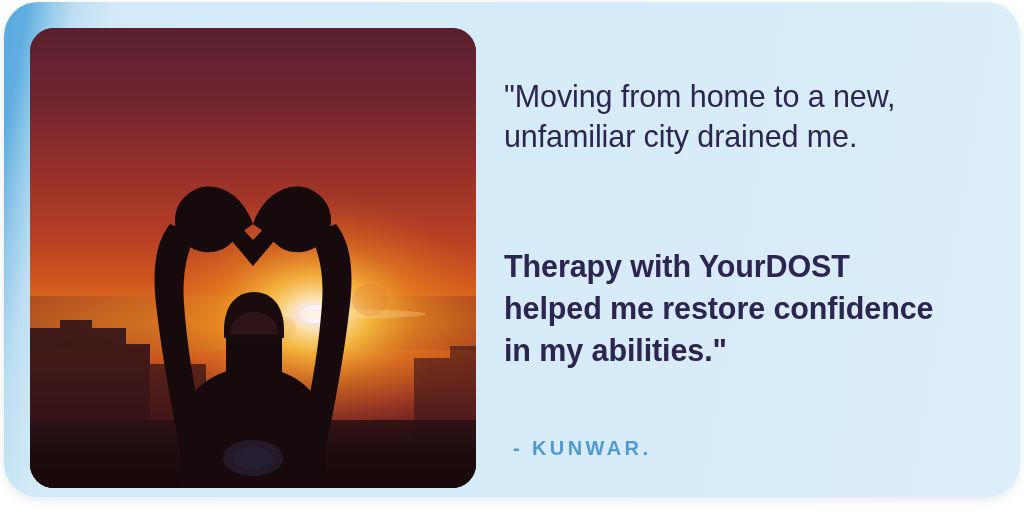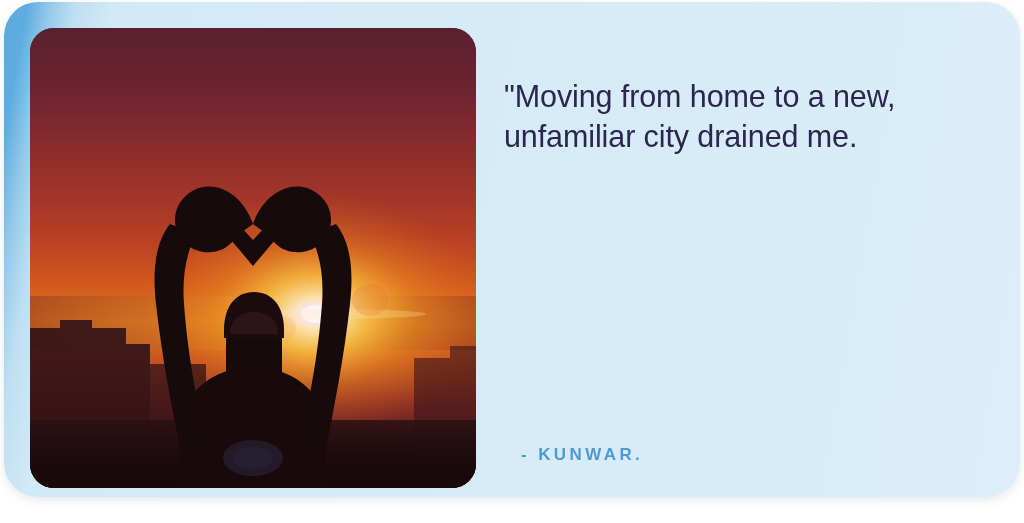--- a/index.html
+++ b/index.html
@@ -80,22 +80,22 @@
     font-size: 30.5px;
     line-height: 42px;
     font-weight: 700;
     color: #2B2550;
     letter-spacing: -0.1px;
   }
   .attribution {
     position: absolute;
     top: 431px;
     left: 5px;
-    margin: 12px;
-    font-size: 17px;
+    margin: 4px;
+    font-size: 20px;
     font-weight: 700;
     color: #4D9BD0;
     letter-spacing: 3.4px;
   }
 </style>
 </head>
 <body>
 
 <div class="testimonial-card">
 
@@ -192,16 +192,17 @@
 
       <path d="M196 206 L223 238 L250 206 L236 198 L223 212 L210 198 Z" fill="#170A0C"></path>
 
       <ellipse cx="223" cy="430" rx="30" ry="18" fill="#3D3A5C" opacity="0.35"></ellipse>
       <ellipse cx="223" cy="430" rx="20" ry="11" fill="#2A2743" opacity="0.4"></ellipse>
     </svg>
   </div>
 
   <div class="quote-column">
     <p class="quote-intro">"Moving from home to a new, unfamiliar city drained me.</p>
+    <p class="quote-highlight">Therapy with YourDOST helped me restore confidence in my abilities."</p>
     <p class="attribution">- KUNWAR.</p>
   </div>
 
 </div>
 
 </body></html>

